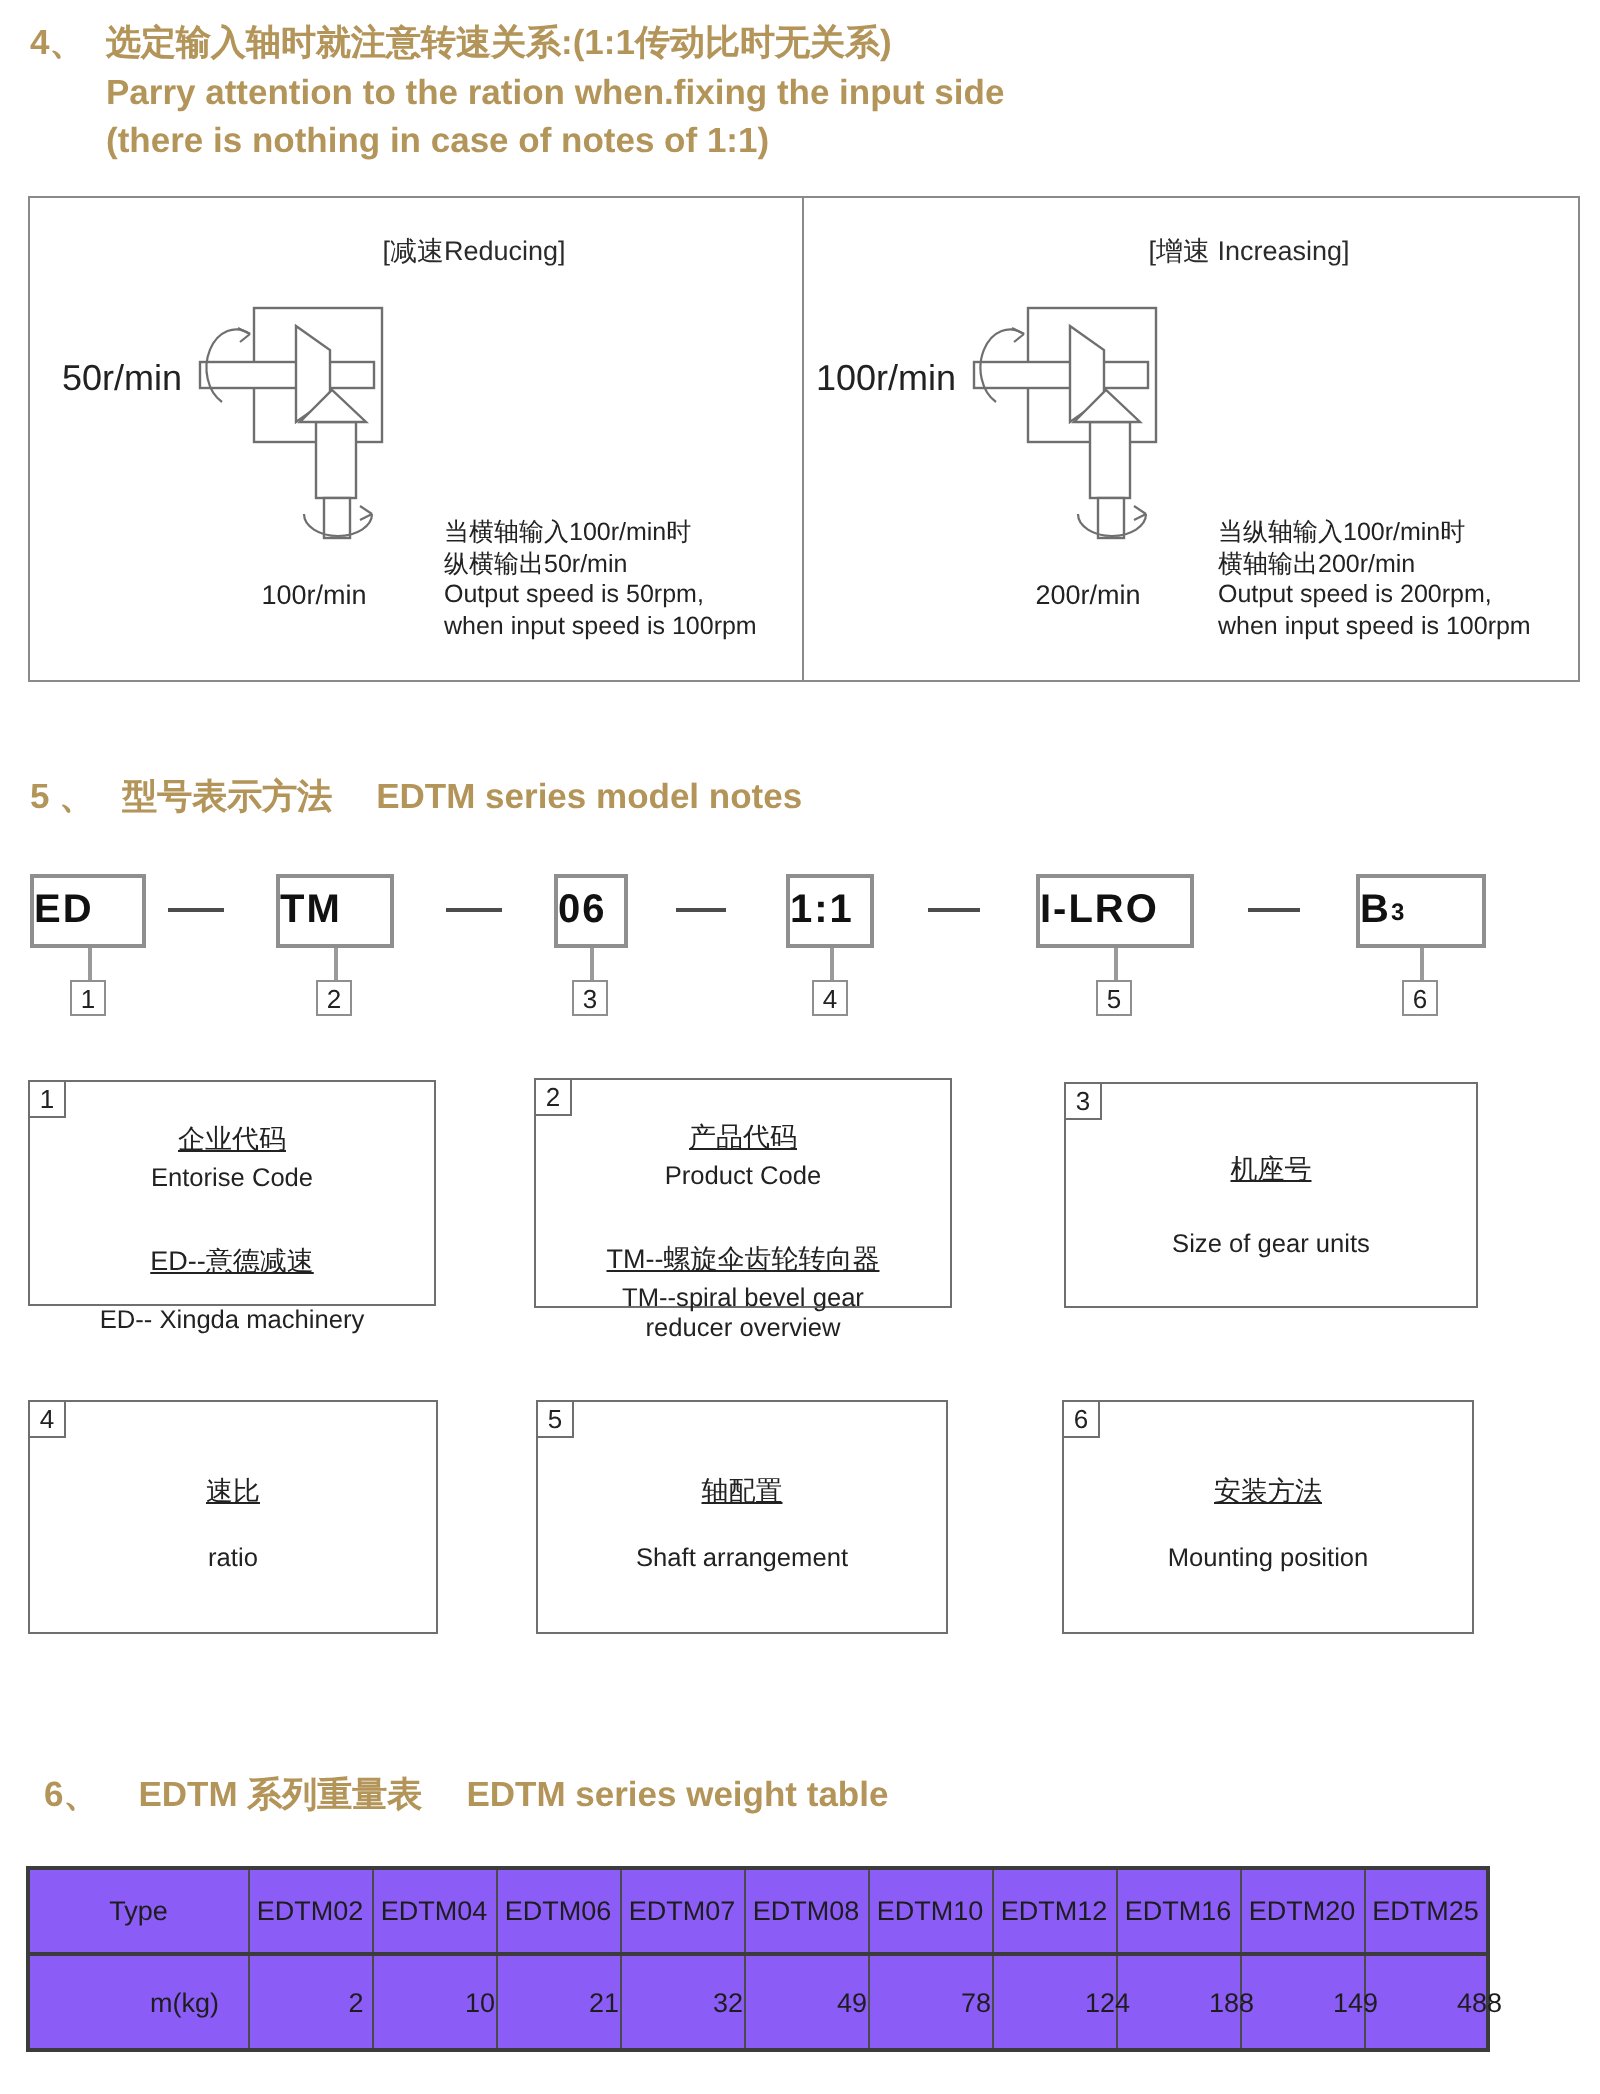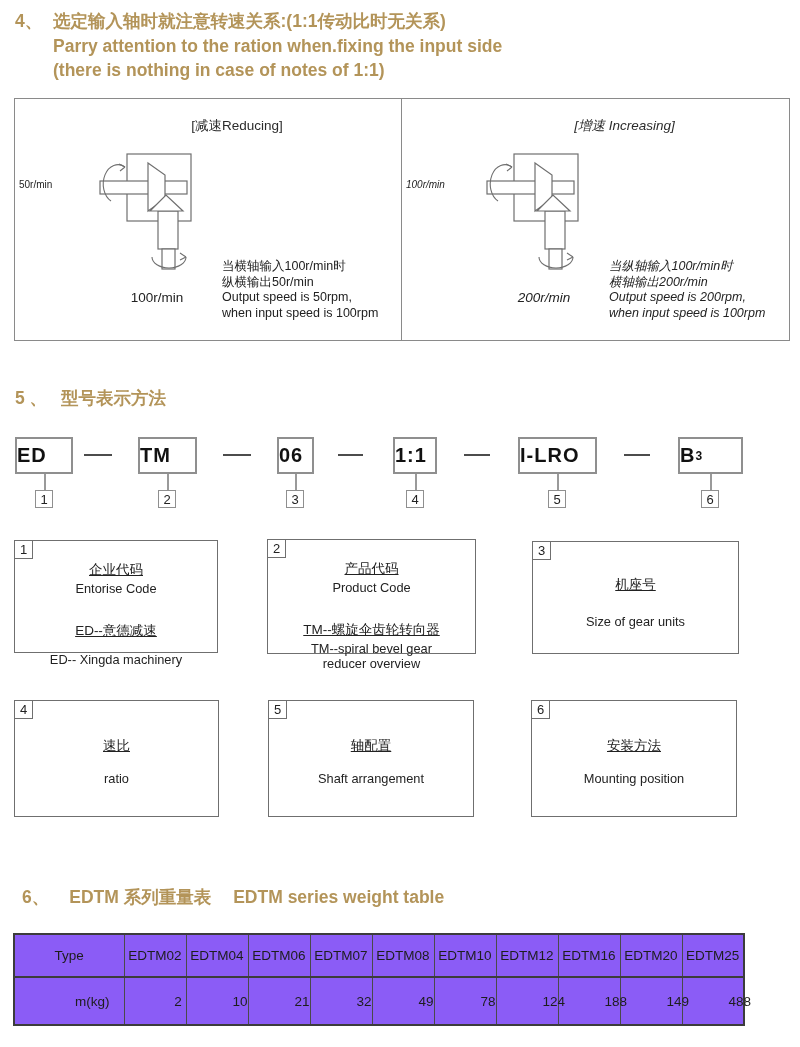--- a/index.html
+++ b/index.html
@@ -16,24 +16,24 @@
   .sec-head .h-row { display:flex; align-items:baseline; }
   .h-num { margin-right:14px; }
   .h-zh  { margin-right:22px; }
   #sec4 .h-num { width:24px; margin-right:14px; }
   #sec4 .h-en { margin-left:38px; margin-top:3px; }
 
   
   #diagram { left:14px; top:98px; width:774px; height:241px; border:1px solid #8a8a8a; background:#fff; }
   .panel { position:absolute; top:0; height:241px; }
   .panel-left { left:0; width:386px; }
-  .panel-right { left:386px; width:387px; border-left:1px solid #8a8a8a;font-style:italic; }
+  .panel-right { left:386px; width:387px; border-left:1px solid #8a8a8a; }
   .panel-title { position:absolute; top:18px; left:0; right:0; text-align:center; padding-left:58px; font-size:13.5px; color:#2b2b2b; }
   .gear-svg { position:absolute; left:78px; top:50px; }
-  .speed-in  { position:absolute; left:4px; top:80px; width:72px; text-align:left; font-size:10px; color:#222; }
+  .speed-in  { position:absolute; left:4px; top:80px; width:72px; text-align:right; font-size:18px; color:#222; }
   .speed-out { position:absolute; left:100px; top:191px; width:84px; text-align:center; font-size:13.5px; color:#222; }
   .note { position:absolute; left:207px; top:160px; font-size:12.5px; line-height:15.5px; color:#222; white-space:nowrap; }
 
   
   #model-row { left:0; top:437px; width:800px; height:76px; }
   .mbox { position:absolute; top:0; height:37px; border:2px solid #8f8f8f; box-sizing:border-box; background:#fff;
           display:flex; align-items:center; justify-content:flex-start;
           font-weight:bold; font-size:20px; color:#111; letter-spacing:1px; }
   .mbox sub { font-size:12px; letter-spacing:0; }
   .mdash { position:absolute; top:17px; border-top:2px solid #4c4c4c; }
@@ -125,20 +125,21 @@
       <div>Output speed is 200rpm,</div>
       <div>when input speed is 100rpm</div>
     </div>
   </div>
 </div>
 
 <div id="sec5" class="sec-head" style="left:15px; top:386px;">
   <div class="h-row">
     <span class="h-num">5 、</span>
     <span class="h-zh">型号表示方法</span>
+    <span>EDTM series model notes</span>
   </div>
 </div>
 
 <div id="model-row" class="abs">
   <div class="mbox" style="left:15px;  width:58px;">
       <span>ED</span>
     </div>
   <div class="mbox" style="left:138px; width:59px;">
       <span>TM</span>
     </div>

